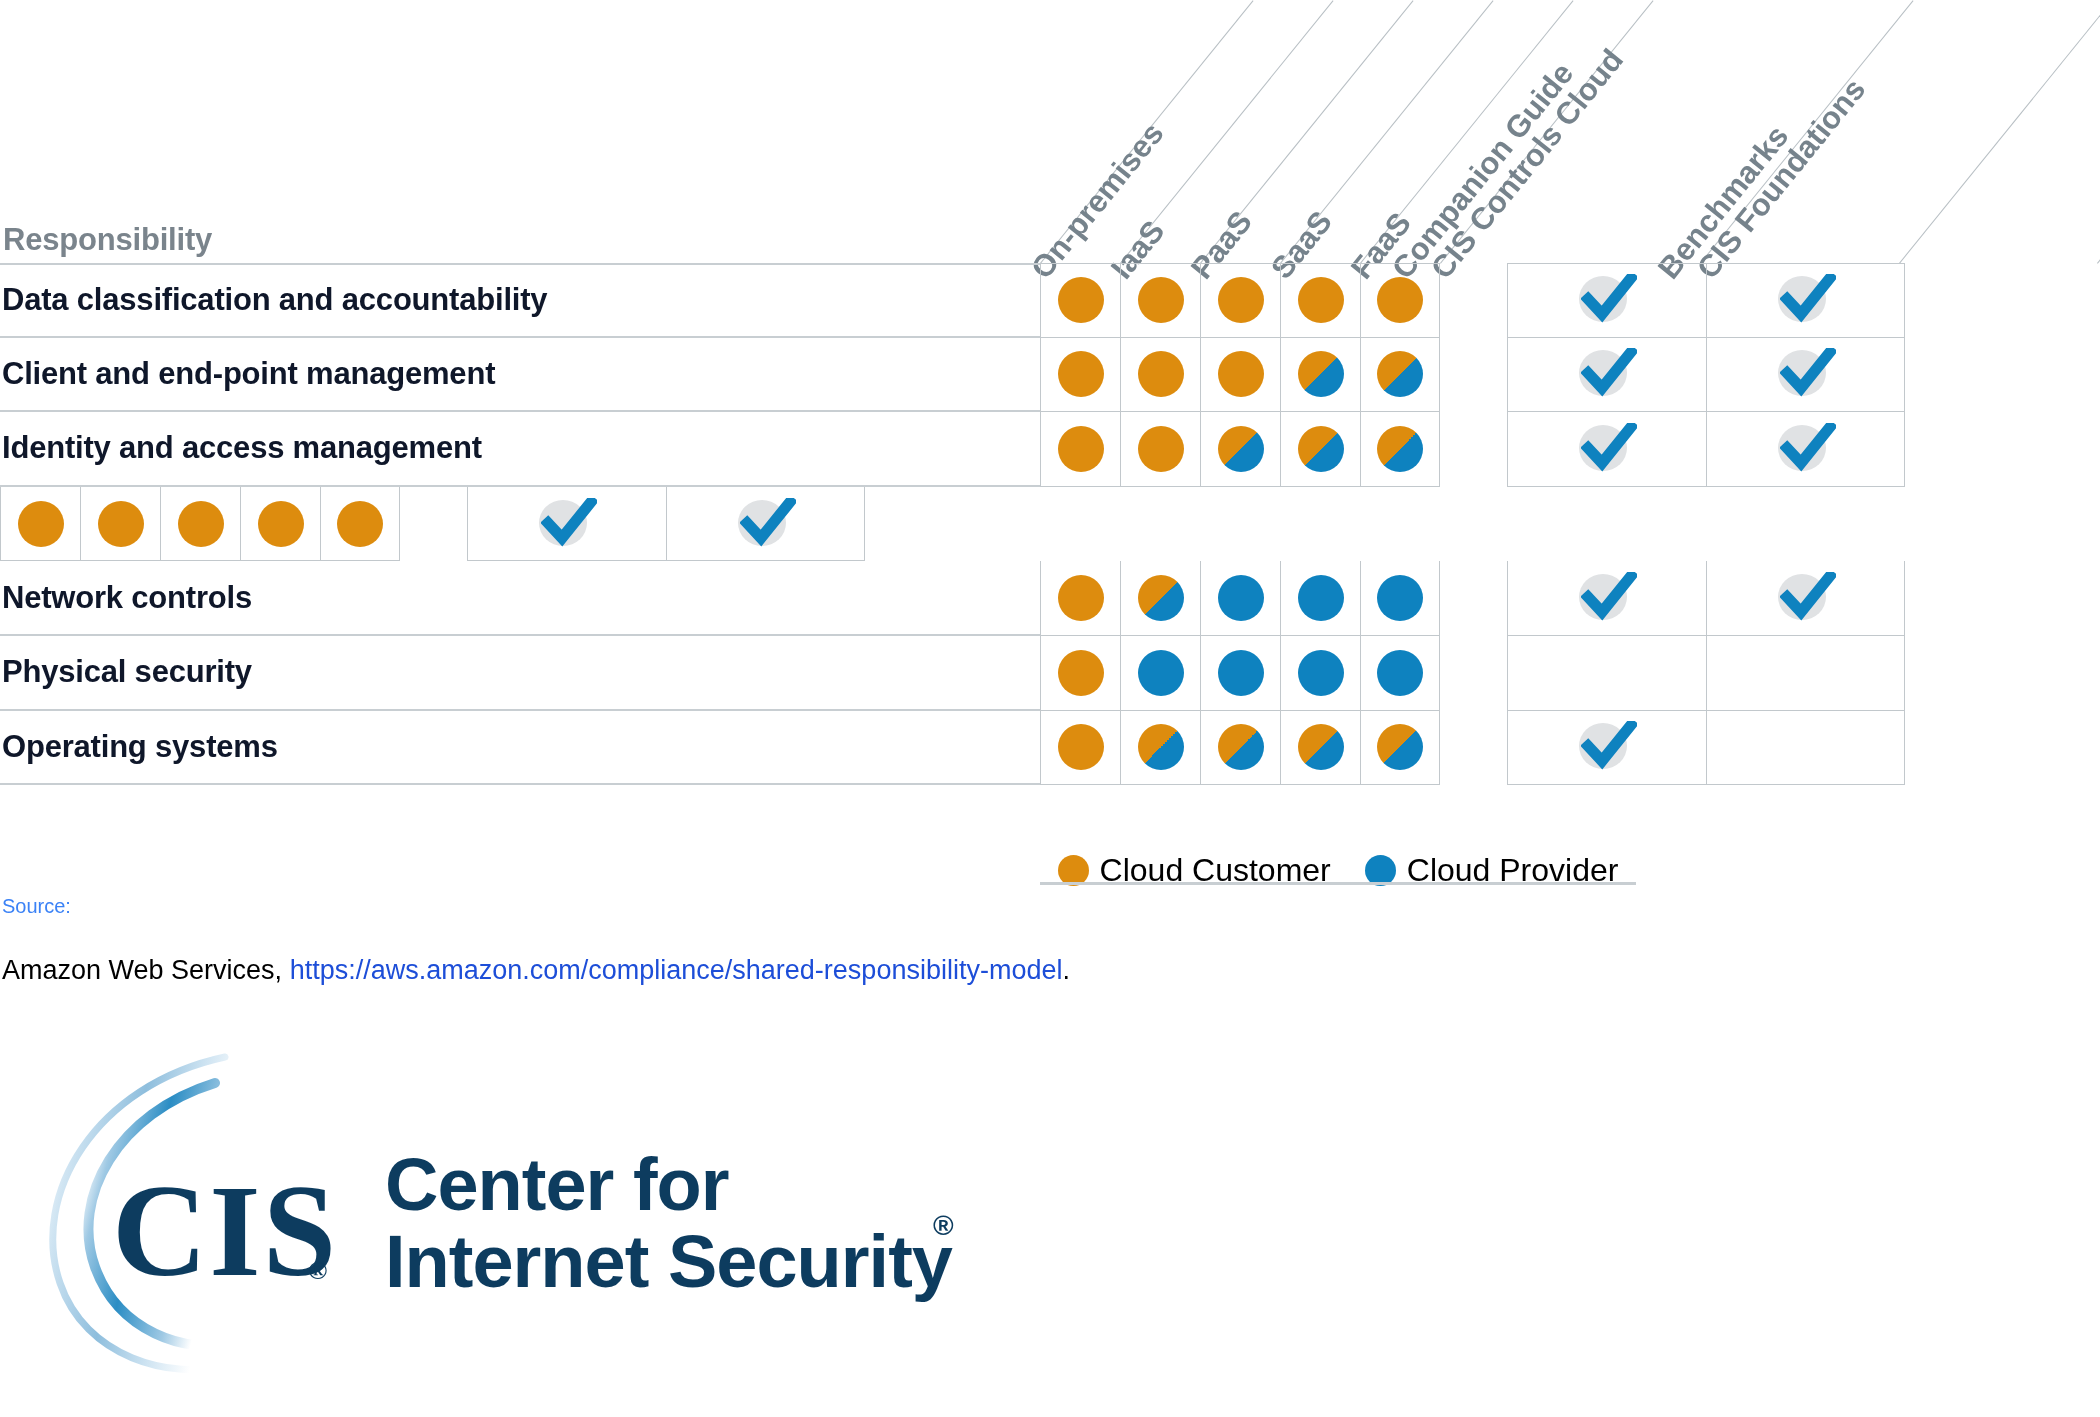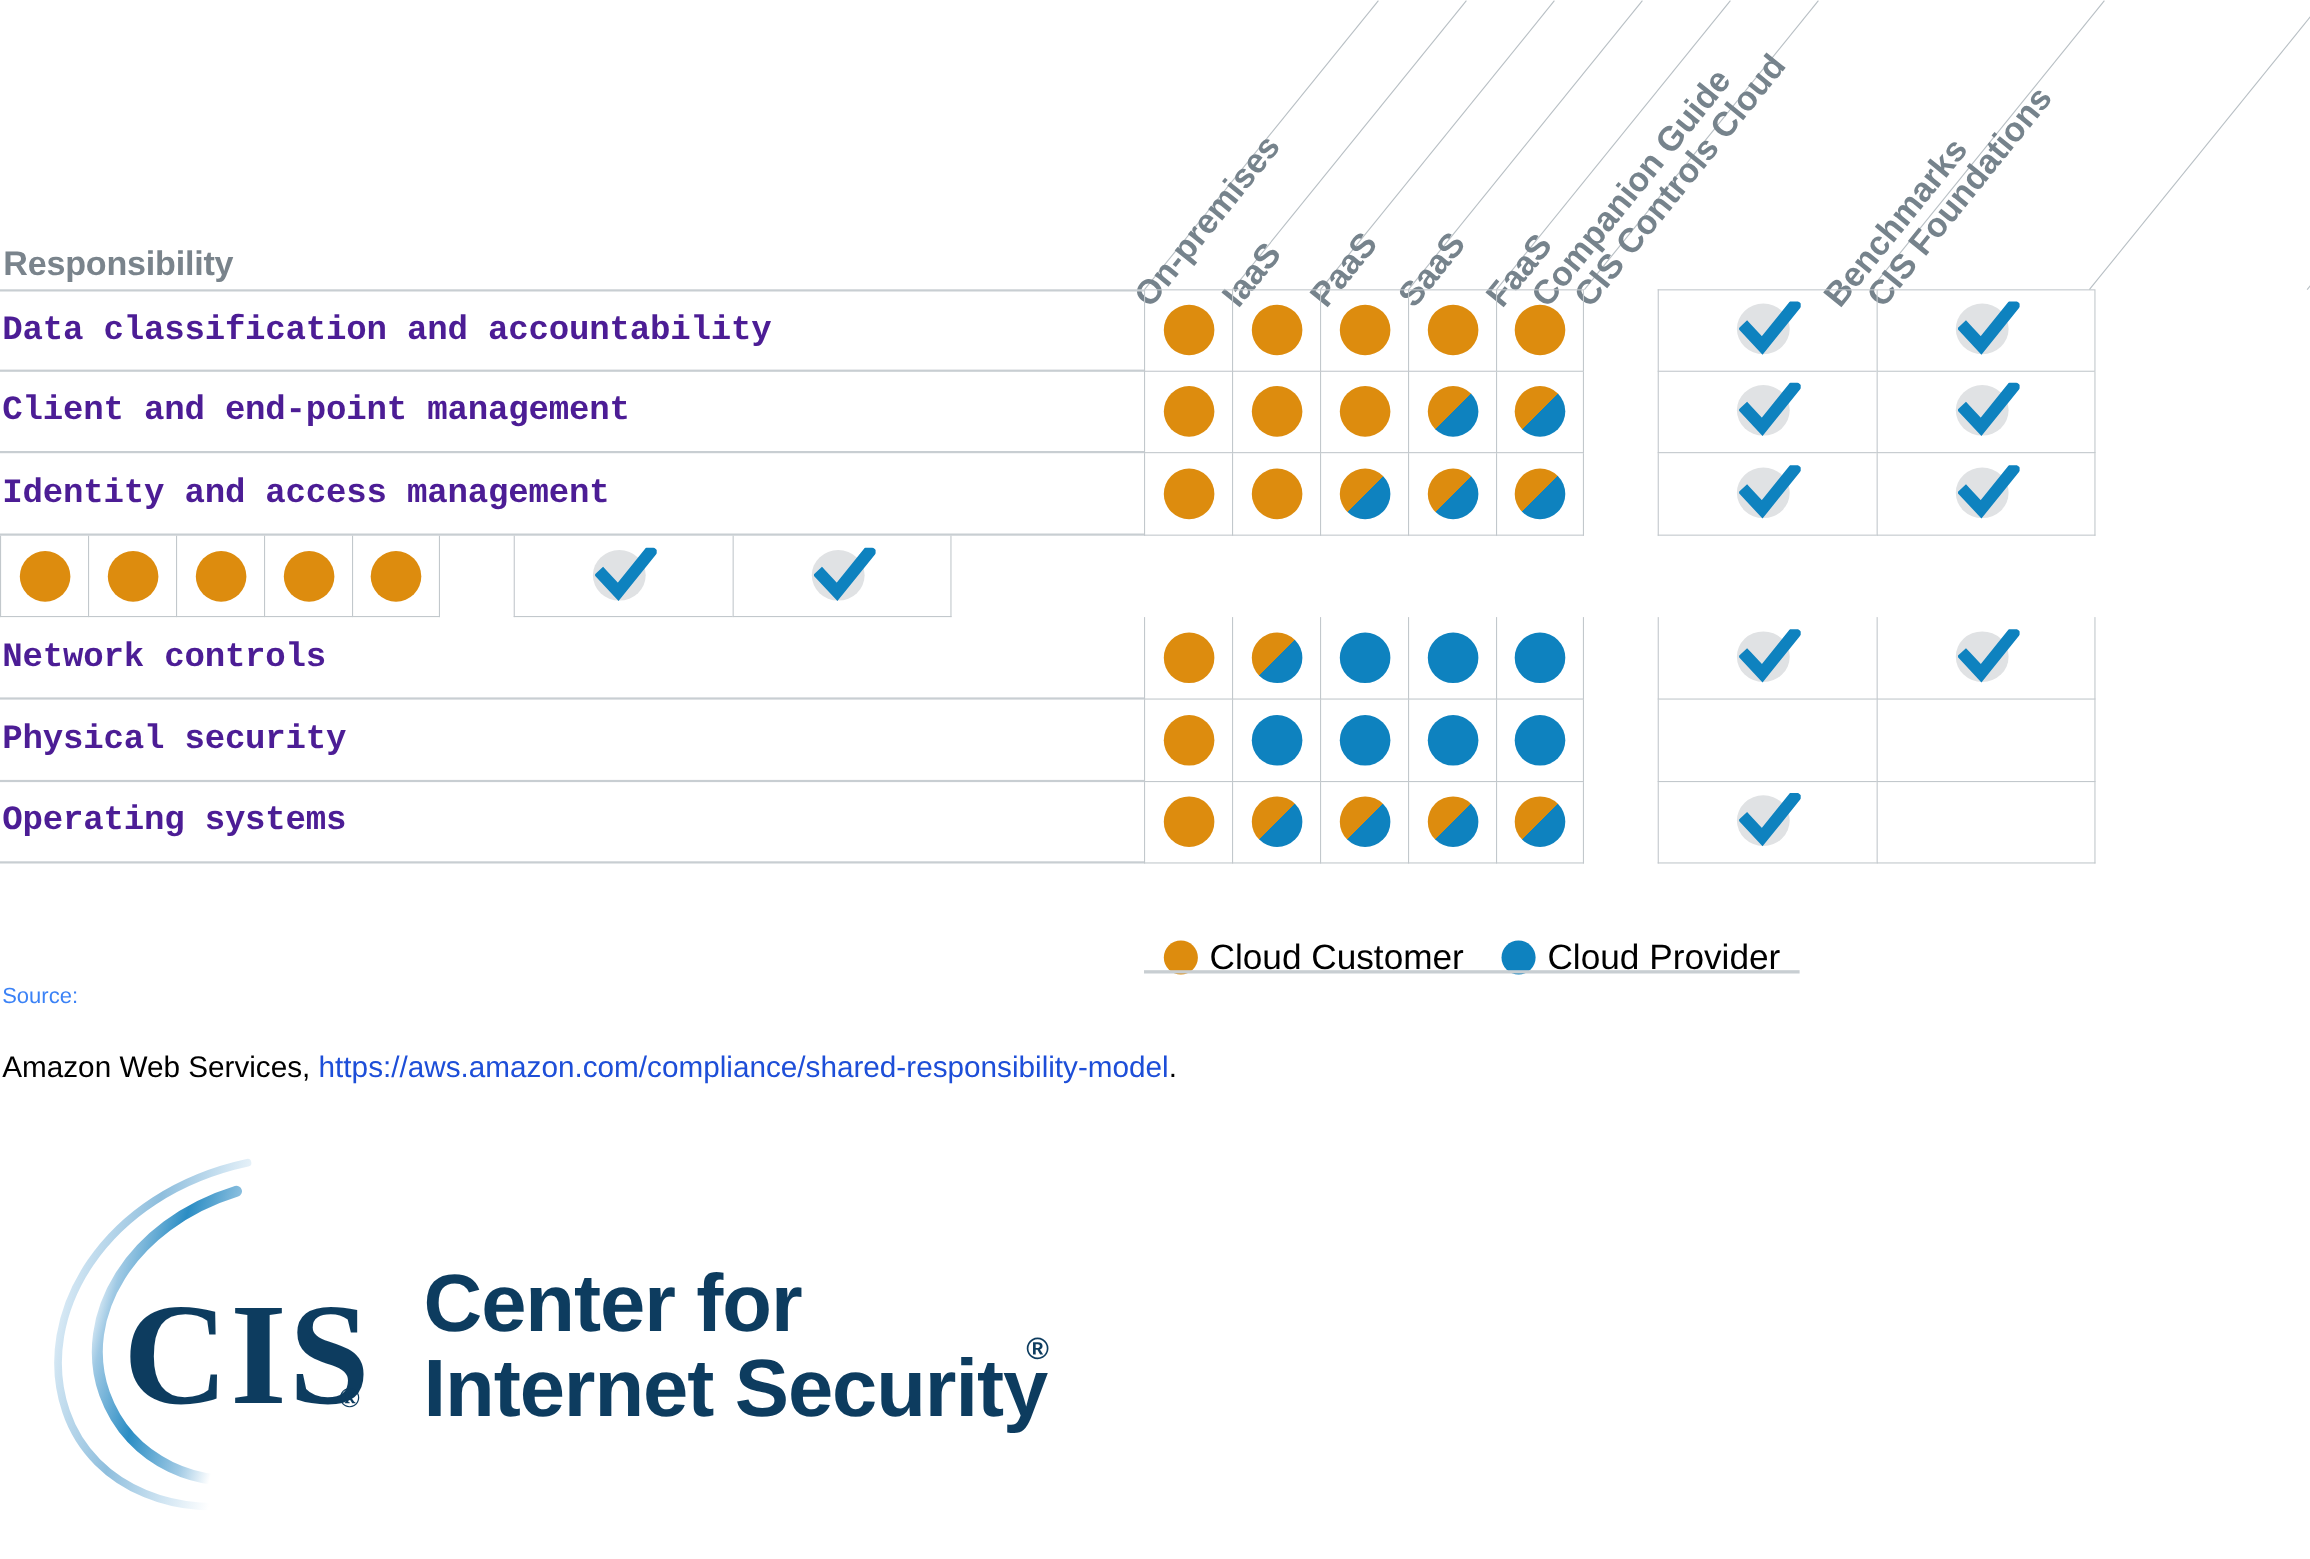--- a/index.html
+++ b/index.html
@@ -73,26 +73,25 @@
     height: 74.6px;
     display: flex;
     align-items: stretch;
   }
   .row-label {
     width: 1040px;
     display: flex;
     align-items: center;
     font-size: 31px;
     font-weight: 700;
-    color: #4c1d95;
+    color: #0f172a;
     letter-spacing: -0.2px;
     border-bottom: 2px solid #c8ced2;
     box-sizing: border-box;
     padding-left: 2px;
-    font-family: Liberation Mono, monospace;
   }
   
   .row:first-child .row-label { border-top: 2px solid #c8ced2; }
 
   .cells {
     display: flex;
   }
   .cell {
     width: 80px;
     display: flex;

